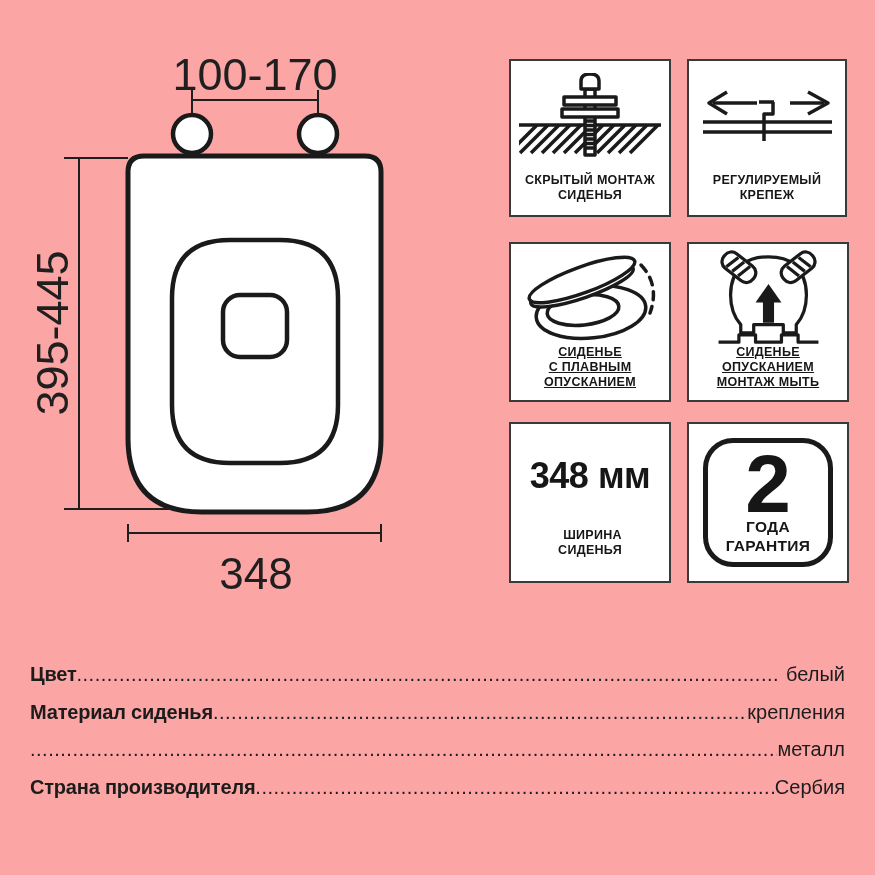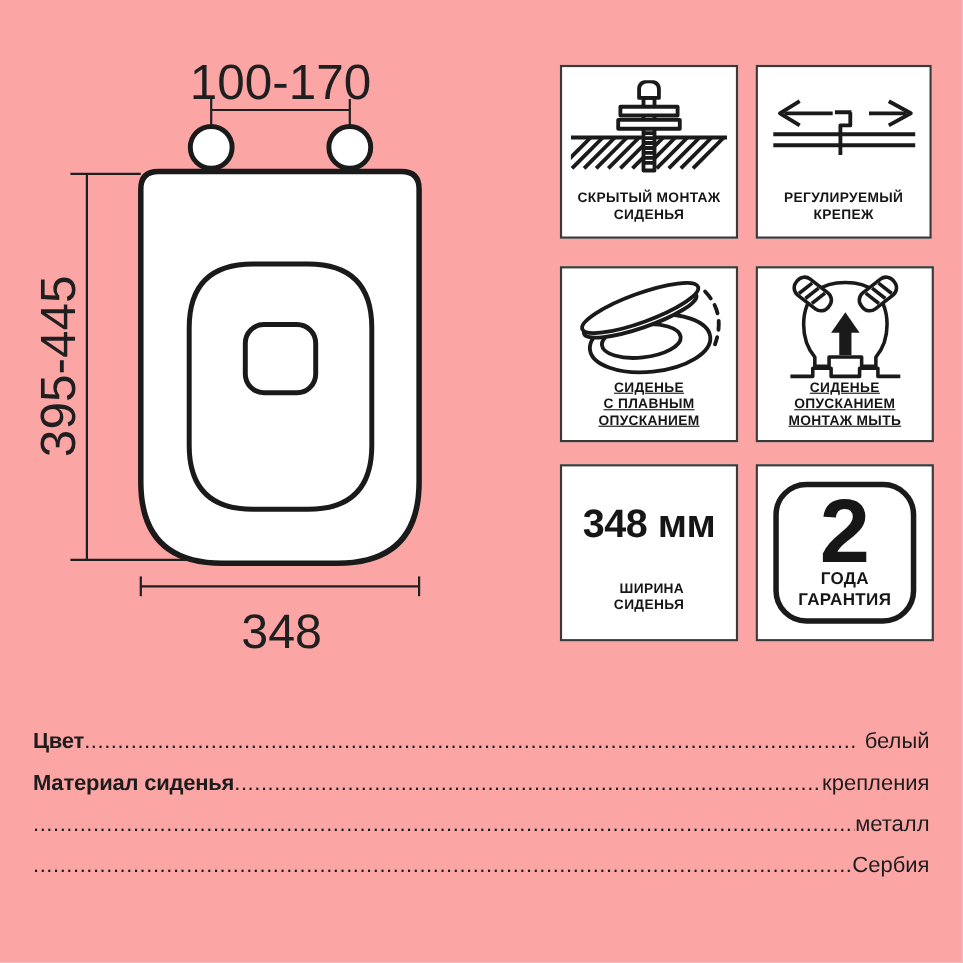--- a/index.html
+++ b/index.html
@@ -201,18 +201,19 @@
     <div class="spec-row">
       <span class="spec-label">Материал сиденья</span>
       <span class="leader">........................................................................................................................................................................................................</span>
       <span class="spec-value">крепления</span>
     </div>
     <div class="spec-row">
       <span class="leader">........................................................................................................................................................................................................</span>
       <span class="spec-value">металл</span>
     </div>
     <div class="spec-row">
+      <span class="spec-label">Страна производителя</span>
       <span class="leader">........................................................................................................................................................................................................</span>
       <span class="spec-value">Сербия</span>
     </div>
   </div>
 
 </div>
 
 </body></html>

